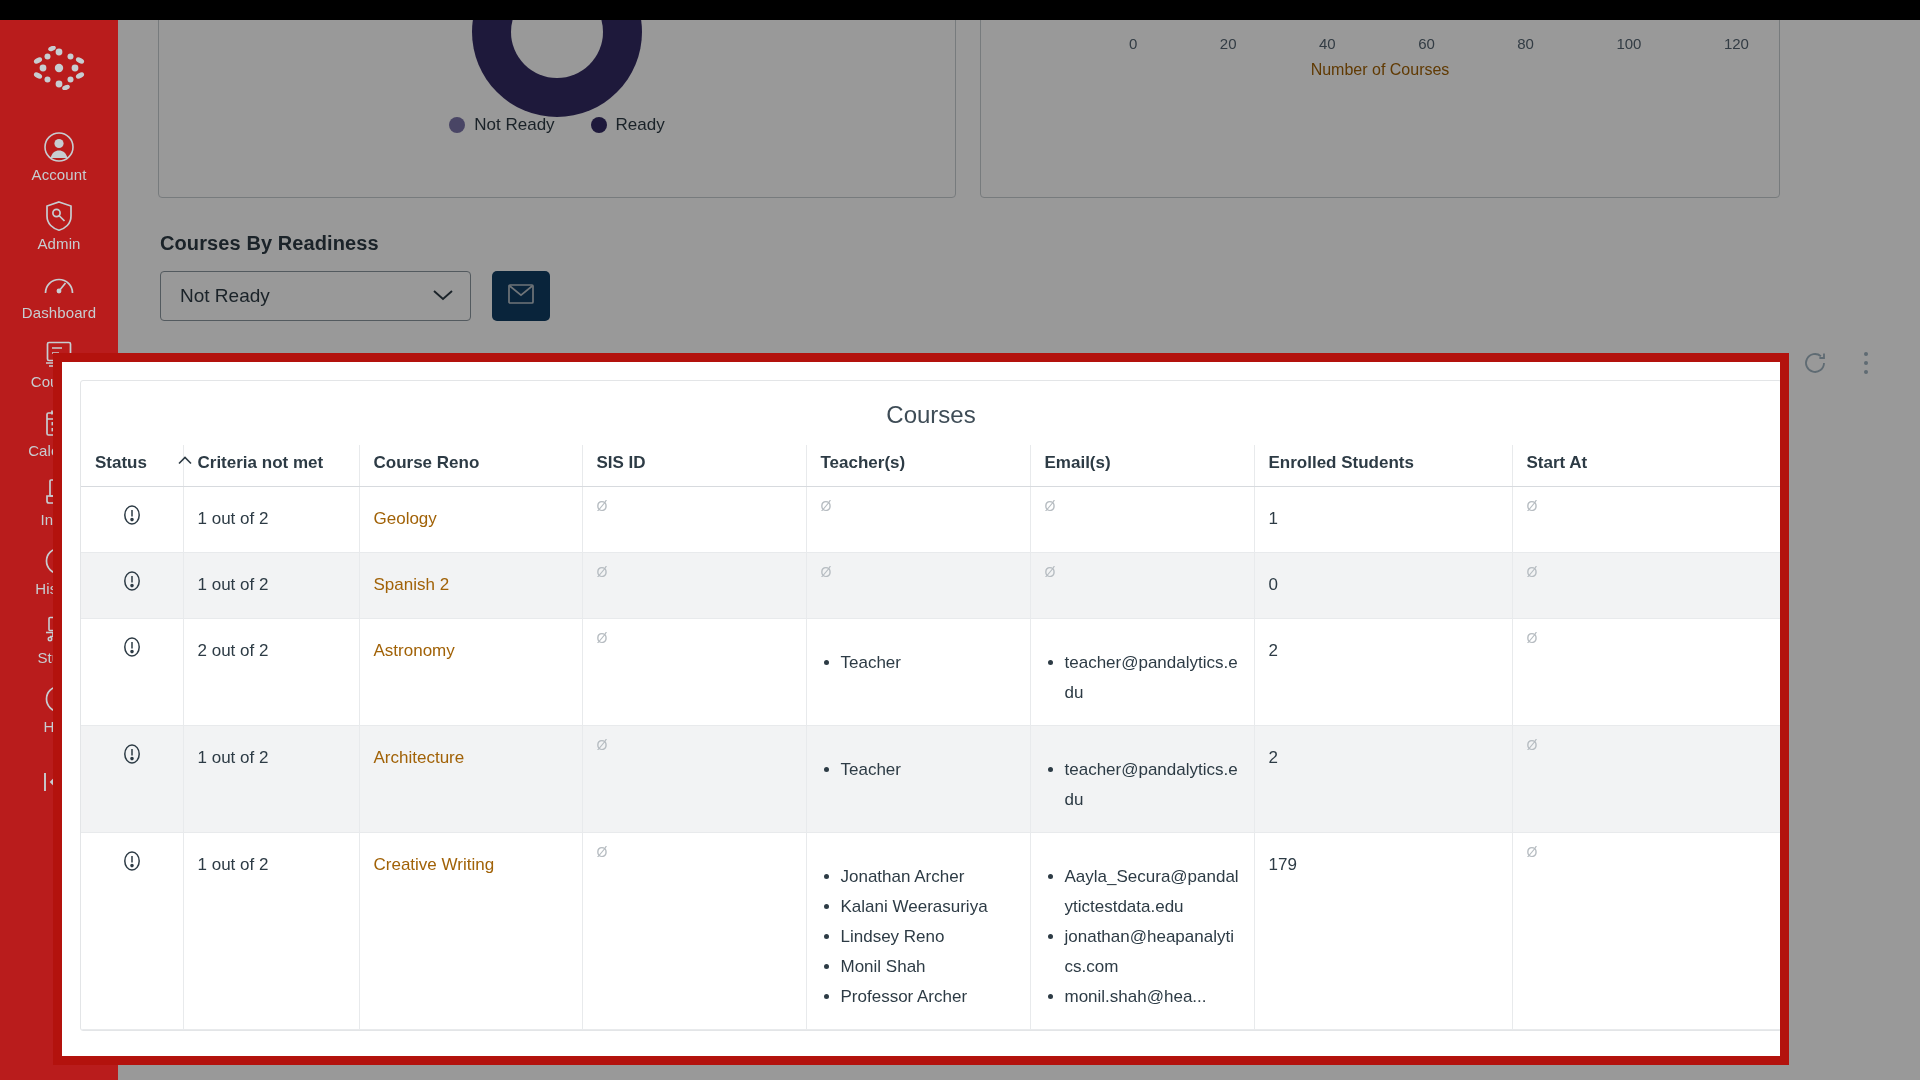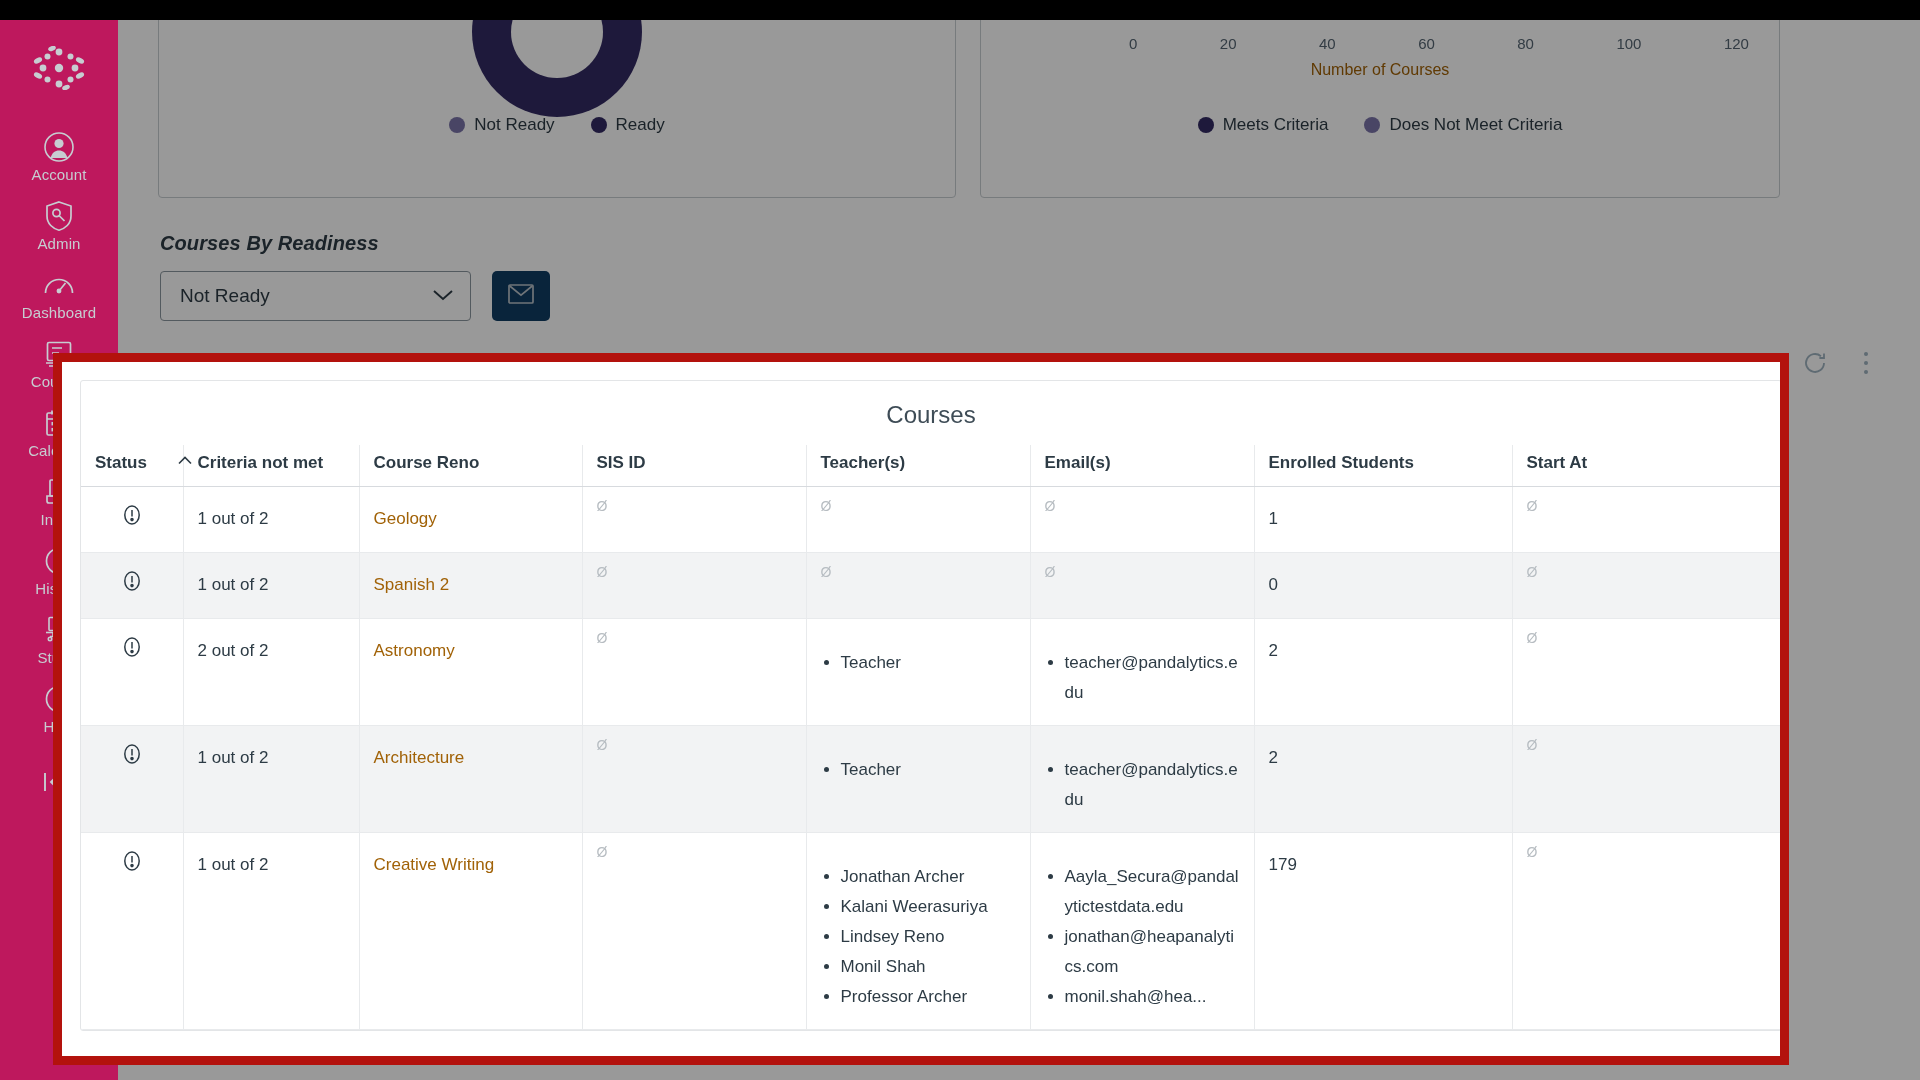--- a/index.html
+++ b/index.html
@@ -22,21 +22,21 @@
     position: absolute; top: 0; left: 0;
     width: 1920px; height: 20px;
     background: #000;
   }
 
   
   .global-nav {
     position: absolute;
     top: 20px; left: 0;
     width: 118px; height: 1060px;
-    background: #be185d;
+    background: #b91c1c;
     display: flex;
     flex-direction: column;
     align-items: center;
     padding-top: 26px;
     z-index: 40;
   }
   .gn-logo {
     width: 60px; height: 44px;
     margin-bottom: 32px;
     display: flex; align-items: center; justify-content: center;
@@ -167,21 +167,20 @@
   .cbr {
     position: absolute;
     top: 212px; left: 42px;
     width: 620px;
   }
   .cbr-title {
     font-size: 20px;
     font-weight: 700;
     color: #2d3b45;
     letter-spacing: .1px;
-    font-style: italic;
   }
   .cbr-row {
     margin-top: 16px;
     display: flex;
     align-items: center;
     gap: 21px;
   }
   .select {
     width: 311px; height: 50px;
     border: 1px solid #8b969e;
@@ -456,30 +455,20 @@
         <div class="axis-ticks">
           <span>0</span>
           <span>20</span>
           <span>40</span>
           <span>60</span>
           <span>80</span>
           <span>100</span>
           <span>120</span>
         </div>
         <div class="axis-title">Number of Courses</div>
-        <div class="legend">
-          <div class="legend-item">
-            <span class="legend-dot" style="background:#332a63"></span>
-            <span class="legend-label">Meets Criteria</span>
-          </div>
-          <div class="legend-item">
-            <span class="legend-dot" style="background:#7b74a8"></span>
-            <span class="legend-label">Does Not Meet Criteria</span>
-          </div>
-        </div>
       </div>
     </section>
 
     <section class="cbr">
       <h2 class="cbr-title">Courses By Readiness</h2>
       <div class="cbr-row">
         <div class="select">
           <span>Not Ready</span>
           <span>
             <svg width="22" height="14" viewBox="0 0 22 14" fill="none" stroke="#2d3b45" stroke-width="1.9">

